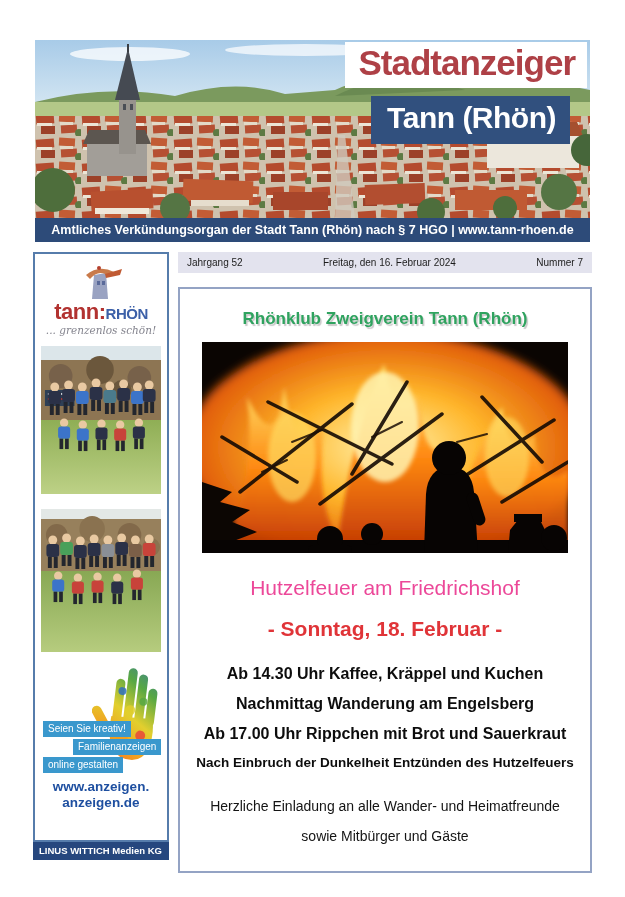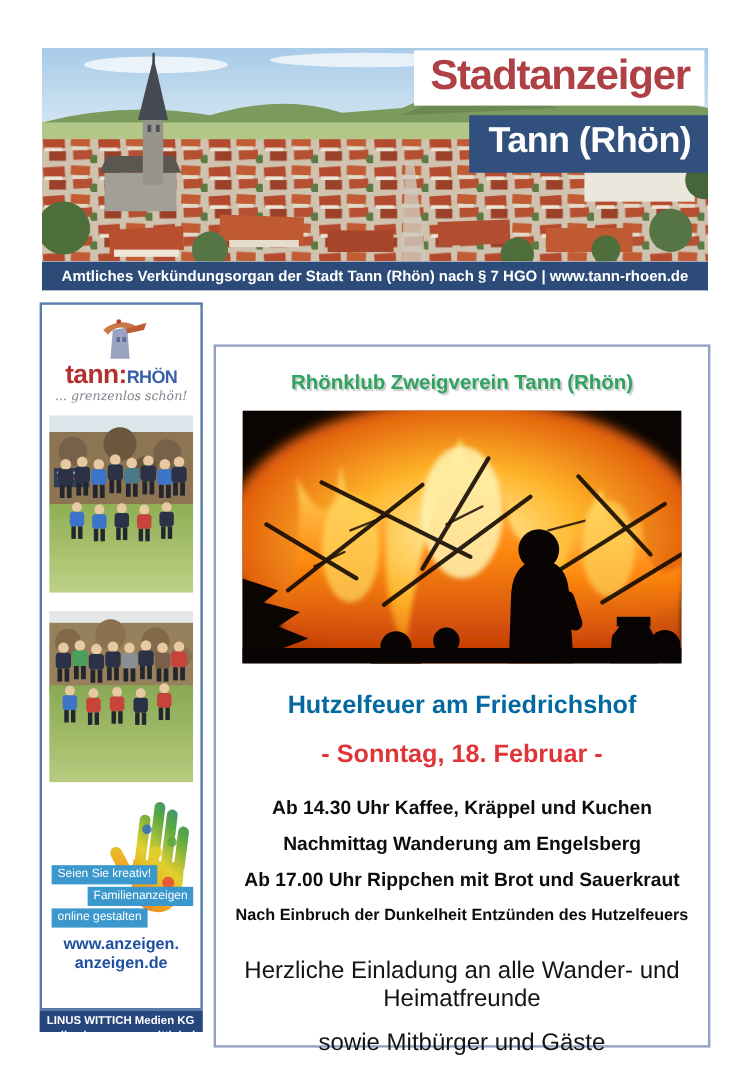--- a/index.html
+++ b/index.html
@@ -4,21 +4,21 @@
 <style>
   html,body{margin:0;padding:0;background:#fff;}
   .page{position:relative;width:625px;height:897px;background:#fff;overflow:hidden;
         font-family:"Liberation Sans",sans-serif;color:#111;}
 
   
   .photo{position:absolute;left:35px;top:40px;width:555px;height:178px;overflow:hidden;}
   .photo svg{display:block;width:100%;height:100%;}
   .title-box{position:absolute;top:2px;right:3px;background:#ffffff;color:#ae4046;
              font-size:35px;font-weight:bold;letter-spacing:-1px;padding:1px 12px 5px 14px;}
-  .subtitle-box{position:absolute;top:56px;right:0;background:#31507e;color:#fff;
+  .subtitle-box{position:absolute;top:56px;right:20px;background:#31507e;color:#fff;
              font-size:30px;font-weight:bold;letter-spacing:-0.5px;padding:5px 14px 9px 16px;}
   .banner{position:absolute;left:35px;top:218px;width:555px;height:24px;background:#2d4b79;
           color:#fff;font-weight:bold;font-size:12.5px;display:flex;align-items:center;
           justify-content:center;white-space:nowrap;}
 
   
   .meta{position:absolute;left:178px;top:252px;width:414px;height:21px;background:#e3e3ee;
         display:flex;justify-content:space-between;align-items:center;box-sizing:border-box;
         padding:0 9px;font-size:10px;color:#1c1c1c;}
 
@@ -47,27 +47,27 @@
           color:#fff;font-weight:bold;font-size:9.5px;line-height:1.35;box-sizing:border-box;
           padding:3px 0 0 6px;text-align:left;}
 
   
   .article{position:absolute;left:178px;top:287px;width:414px;height:586px;background:#fff;
            border:2px solid #94a3c4;box-sizing:border-box;text-align:center;}
   .club-heading{margin:20px 0 0;font-size:17px;font-weight:bold;color:#2fa35f;
                 text-shadow:1.5px 1.5px 1px #c9c9c9;}
   .fire-wrap{width:366px;height:211px;margin:13px auto 0;}
   .fire-wrap svg{display:block;width:100%;height:100%;}
-  .red-title{margin:23px 0 0;font-size:21px;font-weight:bold;color:#0369a1;}
+  .red-title{margin:23px 0 0;font-size:21px;font-weight:normal;color:#ec4899;}
   .red-sub{margin:17px 0 0;font-size:21px;font-weight:bold;color:#e03438;}
   .program{margin-top:24px;}
   .program p{margin:0 0 12px;font-size:16px;font-weight:bold;color:#0d0d0d;}
   .program p.small{font-size:13.5px;}
   .invitation{margin-top:28px;}
-  .invitation p{margin:0 0 14px;font-size:20px;font-weight:normal;color:#141414;}
+  .invitation p{margin:0 0 14px;font-size:14px;font-weight:normal;color:#141414;}
 </style>
 </head>
 <body>
 
 <div class="page">
 
   <div class="photo">
     <svg viewBox="0 0 555 178" preserveAspectRatio="none">
       <defs>
         <linearGradient id="sky" x1="0" y1="0" x2="0" y2="1">
@@ -122,20 +122,25 @@
       <circle cx="524" cy="152" r="18" fill="#557544"></circle>
       <circle cx="470" cy="168" r="12" fill="#4e6e3c"></circle>
       <circle cx="552" cy="110" r="16" fill="#46663a"></circle>
     </svg>
     <div class="title-box">Stadtanzeiger</div>
     <div class="subtitle-box">Tann (Rhön)</div>
   </div>
 
   <div class="banner">Amtliches Verkündungsorgan der Stadt Tann (Rhön) nach § 7 HGO  |  www.tann-rhoen.de</div>
 
+  <div class="meta">
+    <span>Jahrgang 52</span>
+    <span>Freitag, den 16. Februar 2024</span>
+    <span>Nummer 7</span>
+  </div>
 
   <aside class="sidebar">
     <div class="logo-block">
       <svg width="46" height="38" viewBox="0 0 46 38">
         <polygon points="14,37 16,13 28,11 30,37" fill="#9aa3c2"></polygon>
         <path d="M8,13 Q21,2 36,10 L32,15 Q21,6 12,17 Z" fill="#c97a4a"></path>
         <path d="M27,12 L44,7 L42,13 L28,16 Z" fill="#c05a33"></path>
         <rect x="19" y="19" width="3" height="4" fill="#5a6a9a"></rect>
         <rect x="24" y="19" width="3" height="4" fill="#5a6a9a"></rect>
         <circle cx="21" cy="6" r="2" fill="#b5402e"></circle>

